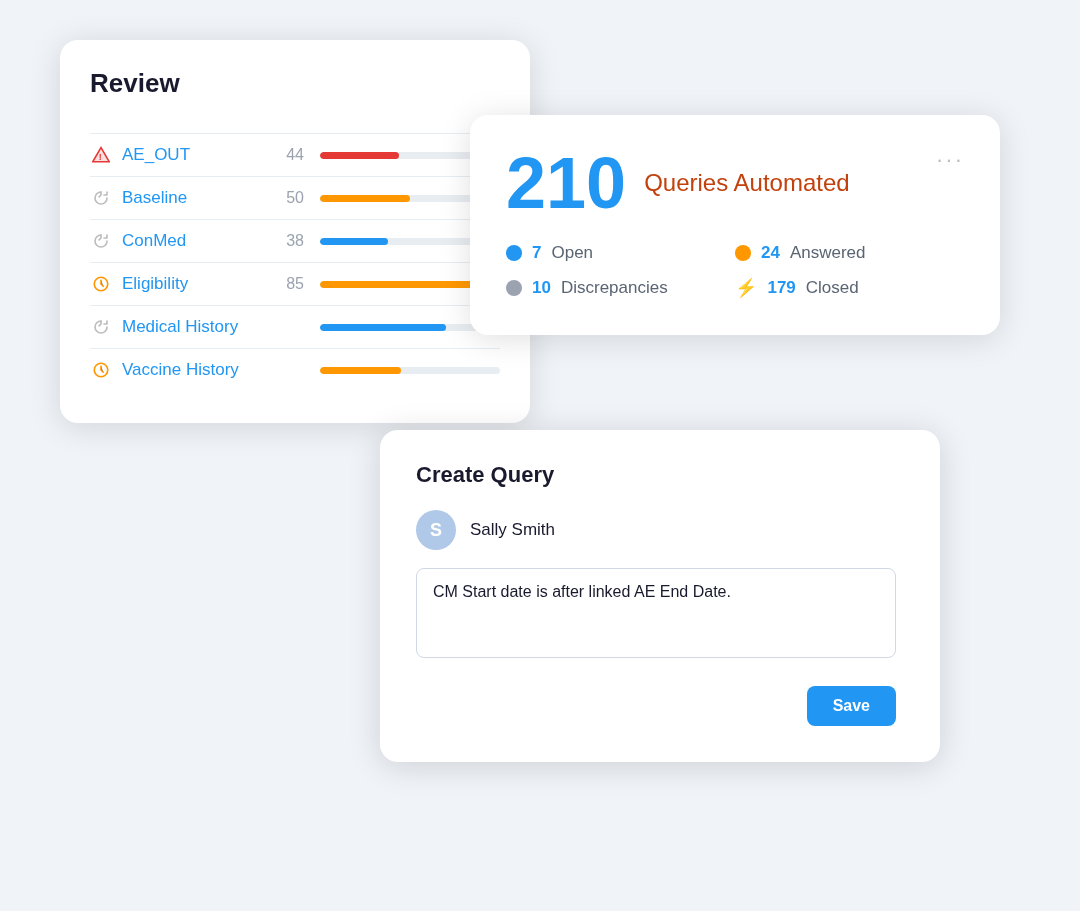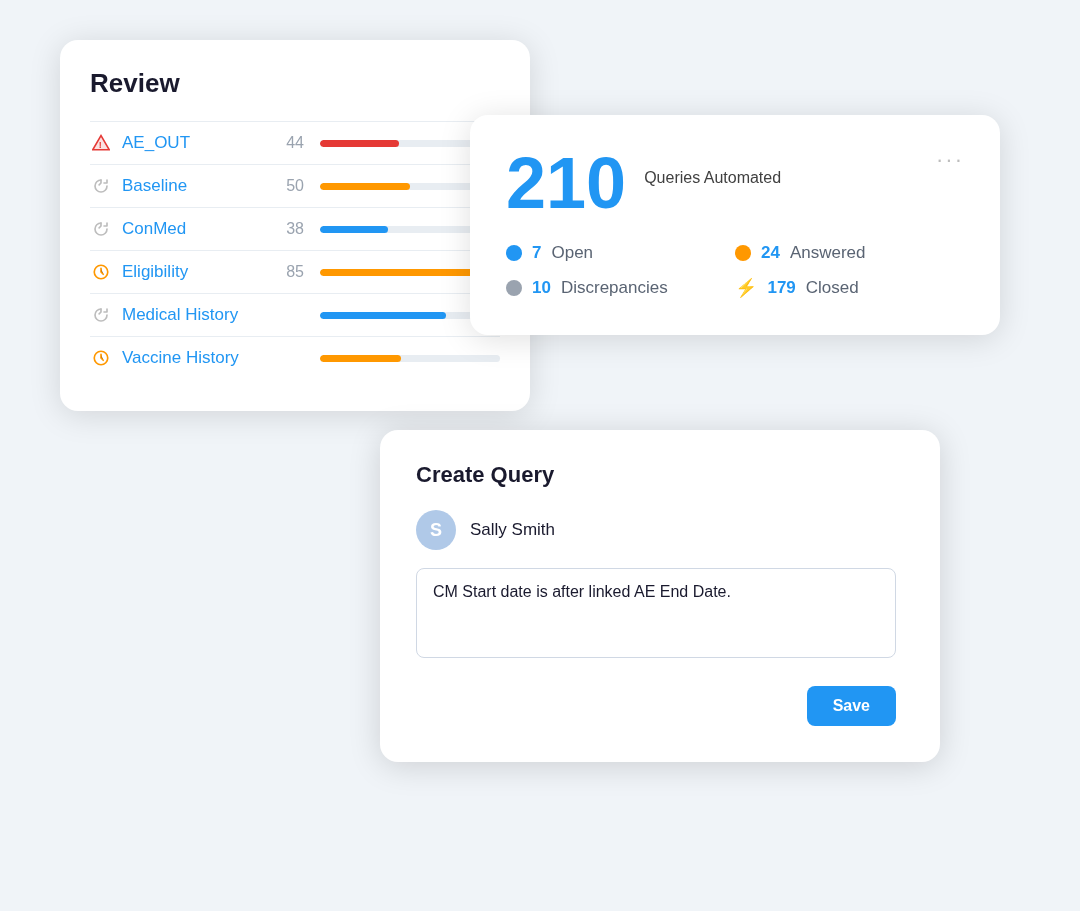--- a/index.html
+++ b/index.html
@@ -21,21 +21,21 @@
       background: #fff;
       border-radius: 18px;
       box-shadow: 0 4px 32px rgba(0,0,0,0.13);
       padding: 28px 30px 32px 30px;
       z-index: 1;
     }
     .review-card-title {
       font-size: 26px;
       font-weight: 600;
       color: #1a1a2e;
-      margin-bottom: 22px;
+      margin-bottom: 34px;
     }
     .review-item {
       display: flex;
       align-items: center;
       padding: 10px 0;
       border-top: 1px solid #e8edf2;
     }
     .review-item:last-child {
       border-bottom: none;
     }
@@ -104,22 +104,22 @@
       justify-content: space-between;
     }
     .queries-number {
       font-size: 72px;
       font-weight: 700;
       color: #2196f3;
       line-height: 1;
       margin-right: 18px;
     }
     .queries-label {
-      font-size: 16px;
-      color: #404040;
+      font-size: 24px;
+      color: #c2410c;
       font-weight: 400;
       margin-top: 22px;
     }
     .queries-more {
       color: #bdbdbd;
       font-size: 22px;
       letter-spacing: 2px;
       cursor: pointer;
     }
     .queries-stats {

